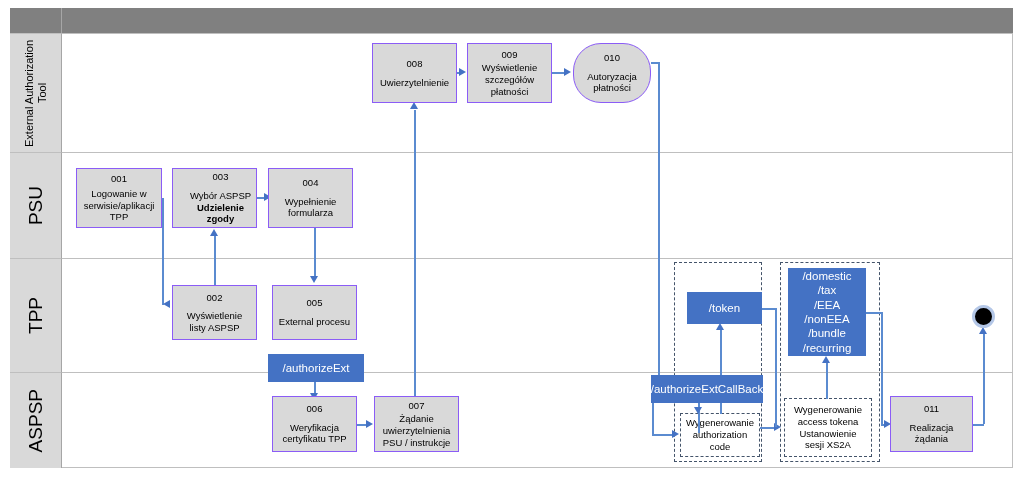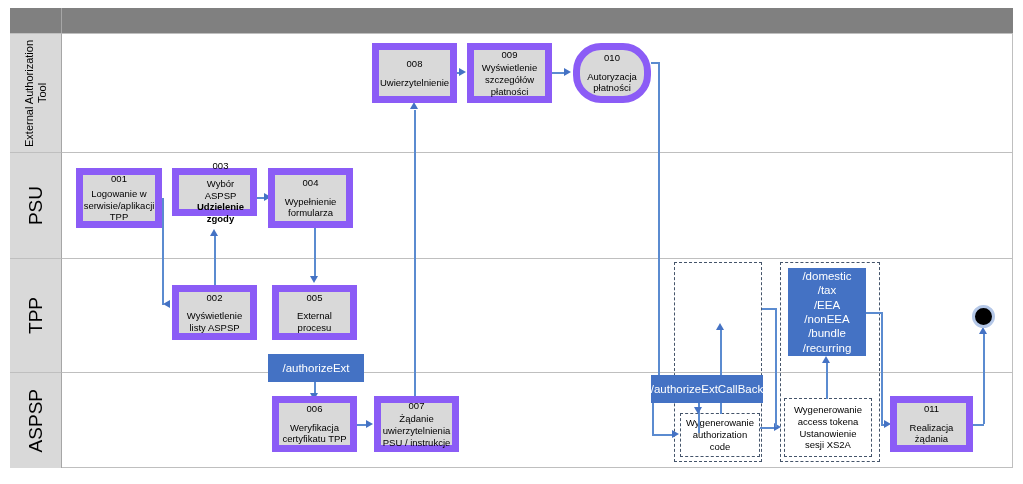--- a/index.html
+++ b/index.html
@@ -24,21 +24,21 @@
               display:flex;align-items:center;justify-content:center;}
   .lane-label span{writing-mode:vertical-rl;transform:rotate(180deg);
                    text-align:center;line-height:1.15;}
   .lane-label.big span{font-size:19px;}
   .lane-label.small span{font-size:11px;}
 
   
   .node{position:absolute;box-sizing:border-box;display:flex;
         flex-direction:column;align-items:center;justify-content:center;
         text-align:center;line-height:1.22;}
-  .node.grey{background:#d9d9d9;border:7px solid #8b5cf6;font-size:9.5px;color:#000;}
+  .node.grey{background:#d9d9d9;border:1px solid #8b5cf6;font-size:9.5px;color:#000;}
   .node.grey .id{margin-bottom:7px;}
   .node.blue{background:#4472c4;border:1px solid #4472c4;color:#ffffff;
              font-size:11.5px;}
   .node.blue.stack{font-size:11.5px;line-height:1.26;}
   .node .b{font-weight:bold;}
 
   .dashbox{position:absolute;box-sizing:border-box;
            border:1px dashed #44546a;background:transparent;}
   .dashbox.inner{display:flex;align-items:center;justify-content:center;
                  text-align:center;font-size:9.5px;line-height:1.25;color:#000;}
@@ -189,21 +189,21 @@
     <div>płatności</div>
   </div>
 
   <div class="node grey" style="left:76px;top:168px;width:86px;height:60px;">
     <div class="id" style="margin-bottom:3px;">001</div>
     <div>Logowanie w</div>
     <div>serwisie/aplikacji</div>
     <div>TPP</div>
   </div>
 
-  <div class="node grey" style="left:172px;top:168px;width:85px;height:48px;padding-left:12px;">
+  <div class="node grey" style="left:172px;top:168px;width:85px;height:60px;padding-left:12px;">
     <div class="id">003</div>
     <div>Wybór ASPSP</div>
     <div class="b">Udzielenie zgody</div>
   </div>
 
   <div class="node grey" style="left:268px;top:168px;width:85px;height:60px;">
     <div class="id">004</div>
     <div>Wypełnienie</div>
     <div>formularza</div>
   </div>
@@ -216,20 +216,23 @@
 
   <div class="node grey" style="left:272px;top:285px;width:85px;height:55px;">
     <div class="id">005</div>
     <div>External procesu</div>
   </div>
 
   <div class="node blue" style="left:268px;top:354px;width:96px;height:28px;">
     <div>/authorizeExt</div>
   </div>
 
+  <div class="node blue" style="left:687px;top:292px;width:75px;height:32px;">
+    <div>/token</div>
+  </div>
 
   <div class="node blue stack" style="left:788px;top:268px;width:78px;height:88px;text-align:center;">
     <div>/domestic</div>
     <div>/tax</div>
     <div>/EEA</div>
     <div>/nonEEA</div>
     <div>/bundle</div>
     <div>/recurring</div>
   </div>
 

